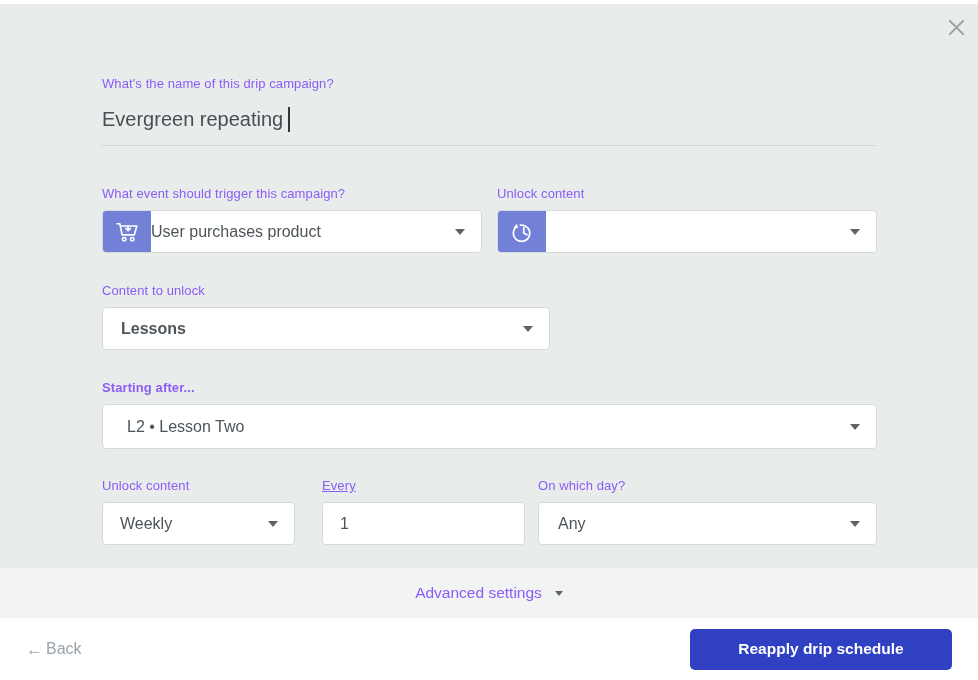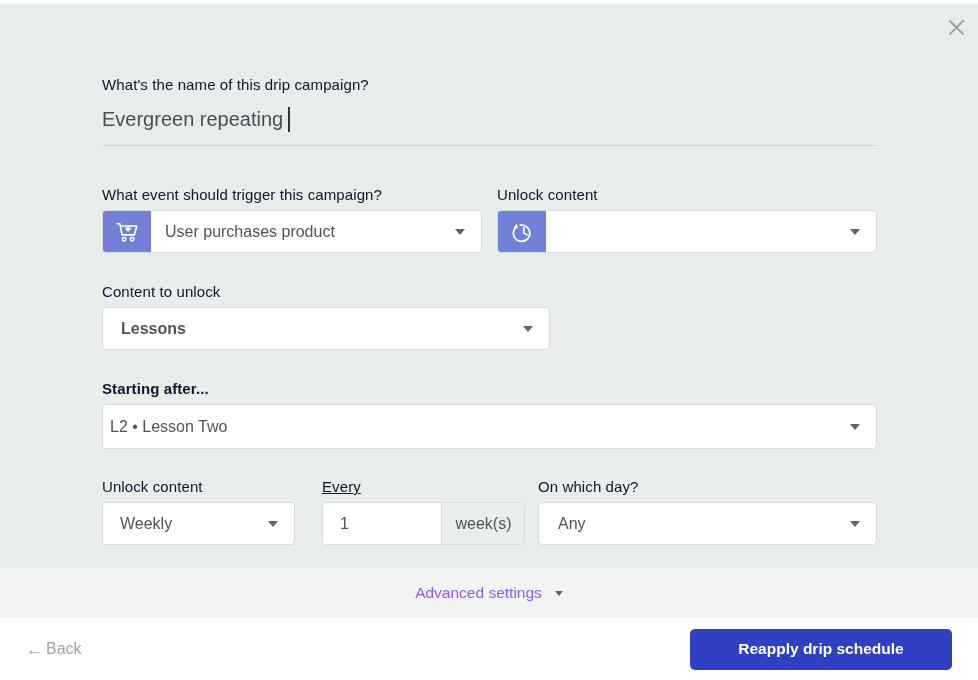--- a/index.html
+++ b/index.html
@@ -14,21 +14,21 @@
   .abs { position:absolute; }
 
   #top-strip { left:0; top:0; width:978px; height:4px; background:#ffffff; }
 
   #close-btn {
     left:943px; top:14px; width:26px; height:26px;
     background:transparent; border:none; cursor:pointer;
     display:flex; align-items:center; justify-content:center;
   }
 
-  .field-label { font-size:15px; color:#0f172a; letter-spacing:0.1px; }
+  .field-label { font-size:13px; color:#8b5cf6; letter-spacing:0.1px; }
   #lbl-name     { left:102px; top:76px; }
   #lbl-trigger  { left:102px; top:186px; }
   #lbl-unlockmode { left:497px; top:186px; }
   #lbl-content  { left:102px; top:283px; }
   #lbl-starting { left:102px; top:380px;font-weight:bold; }
   #lbl-frequency{ left:102px; top:478px; }
   #lbl-interval { left:322px; top:478px;text-decoration:underline; }
   #lbl-day      { left:538px; top:478px; }
 
   #name-value-row { left:102px; top:107px; display:flex; align-items:center; }
@@ -41,31 +41,31 @@
     border:1px solid #d6dbda;
     border-radius:4px;
     height:43px;
     display:flex; align-items:center;
     font-size:16px; color:#4d555b;
     cursor:pointer;
   }
   #dd-trigger    { left:102px; top:210px; width:380px; }
   #dd-unlockmode { left:497px; top:210px; width:380px; }
   #dd-content    { left:102px; top:307px; width:448px; padding-left:18px;font-weight:bold; }
-  #dd-starting   { left:102px; top:404px; width:775px; height:45px; padding-left:7px; }
+  #dd-starting   { left:102px; top:404px; width:775px; height:45px; padding-left:24px; }
   #dd-frequency  { left:102px; top:502px; width:193px; padding-left:17px; }
   #dd-day        { left:538px; top:502px; width:339px; padding-left:19px; }
 
   .icon-box {
     flex:0 0 48px; width:48px; height:100%;
     background:#7280d8;
     border-radius:3px 0 0 3px;
     display:flex; align-items:center; justify-content:center;
   }
-  .dd-text-after-icon { margin-left:14px; }
+  .dd-text-after-icon { }
 
   .chevron {
     position:absolute; right:16px; top:50%; margin-top:-3px;
     width:0; height:0;
     border-left:5.5px solid transparent;
     border-right:5.5px solid transparent;
     border-top:6.5px solid #5d6468;
   }
 
   #every-group {
@@ -180,21 +180,20 @@
 
 <div id="lbl-frequency" class="abs field-label">Unlock content</div>
 <div id="dd-frequency" class="abs dropdown">
   <span>Weekly</span>
   <span class="chevron"></span>
 </div>
 
 <div id="lbl-interval" class="abs field-label">Every</div>
 <div id="every-group" class="abs">
   <input id="every-input" value="1" style="">
-  <span id="every-addon">week(s)</span>
 </div>
 
 <div id="lbl-day" class="abs field-label">On which day?</div>
 <div id="dd-day" class="abs dropdown">
   <span>Any</span>
   <span class="chevron"></span>
 </div>
 
 <div id="advanced-bar" class="abs">
   <span id="advanced-label">Advanced settings</span>

